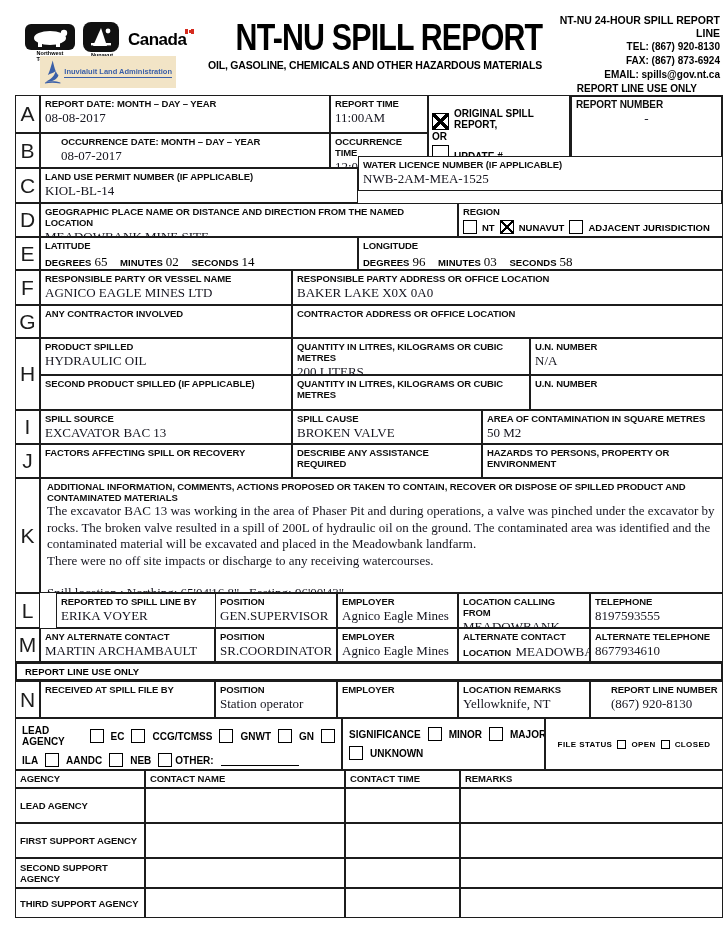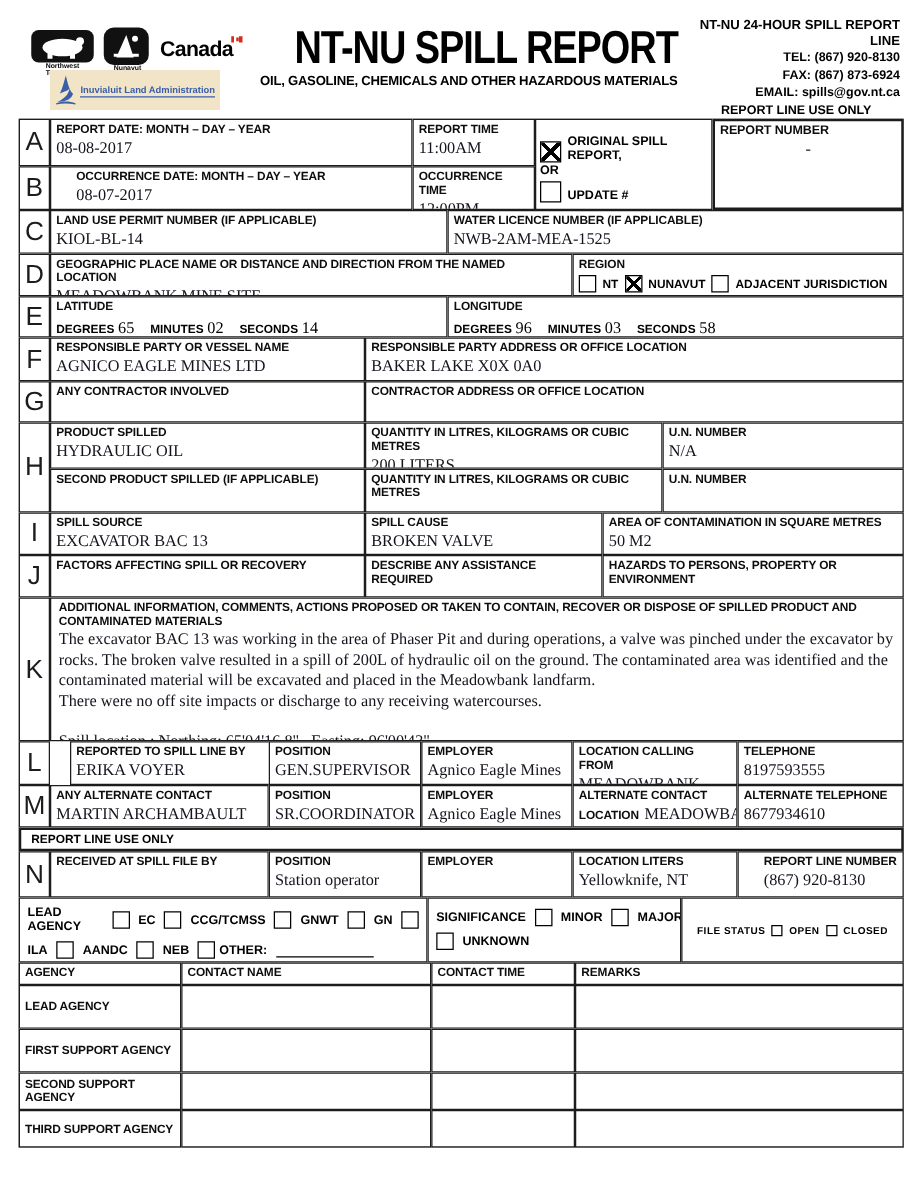--- a/index.html
+++ b/index.html
@@ -142,21 +142,21 @@
   </div>
   <div class="cell" style="left:330px;top:133px;width:98px;height:35px;">
     <div class="lbl">OCCURRENCE TIME</div>
     <div class="val">12:00PM</div>
   </div>
 
   <div class="cell" style="left:40px;top:168px;width:318px;height:35px;">
     <div class="lbl">LAND USE PERMIT NUMBER (IF APPLICABLE)</div>
     <div class="val">KIOL-BL-14</div>
   </div>
-  <div class="cell" style="left:358px;top:168px;width:365px;height:35px;">
+  <div class="cell" style="left:358px;top:156px;width:365px;height:35px;">
     <div class="lbl">WATER LICENCE NUMBER (IF APPLICABLE)</div>
     <div class="val">NWB-2AM-MEA-1525</div>
   </div>
 
   <div class="cell" style="left:40px;top:203px;width:418px;height:34px;">
     <div class="lbl">GEOGRAPHIC PLACE NAME OR DISTANCE AND DIRECTION FROM THE NAMED LOCATION</div>
     <div class="val">MEADOWBANK MINE SITE</div>
   </div>
   <div class="cell" style="left:458px;top:203px;width:265px;height:34px;">
     <div class="lbl">REGION</div>
@@ -315,21 +315,21 @@
   </div>
   <div class="cell" style="left:215px;top:681px;width:122px;height:37px;">
     <div class="lbl">POSITION</div>
     <div class="val">Station operator</div>
   </div>
   <div class="cell" style="left:337px;top:681px;width:121px;height:37px;">
     <div class="lbl">EMPLOYER</div>
     <div class="val"></div>
   </div>
   <div class="cell" style="left:458px;top:681px;width:132px;height:37px;">
-    <div class="lbl">LOCATION LITERS</div>
+    <div class="lbl">LOCATION REMARKS</div>
     <div class="val">Yellowknife, NT</div>
   </div>
   <div class="cell" style="left:590px;top:681px;width:133px;height:37px;padding-left:20px;">
     <div class="lbl">REPORT LINE NUMBER</div>
     <div class="val">(867) 920-8130</div>
   </div>
 
   <div class="cell" style="left:15px;top:718px;width:327px;height:52px;padding:6px 6px;">
     <div class="cbline" style="margin-top:0;gap:7px;">
       <span class="agtoken">LEAD AGENCY</span>

